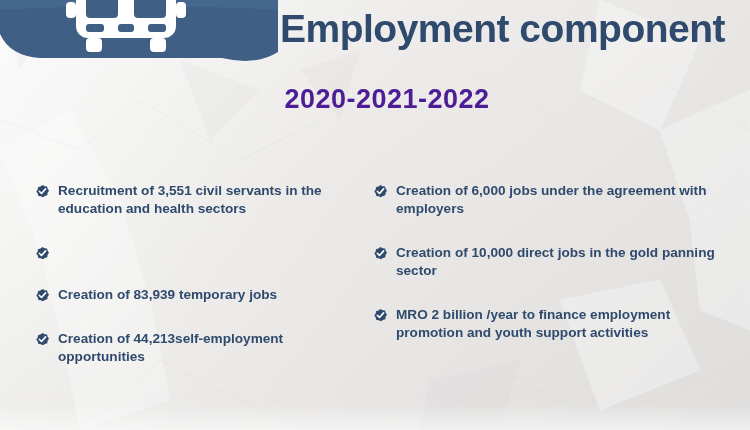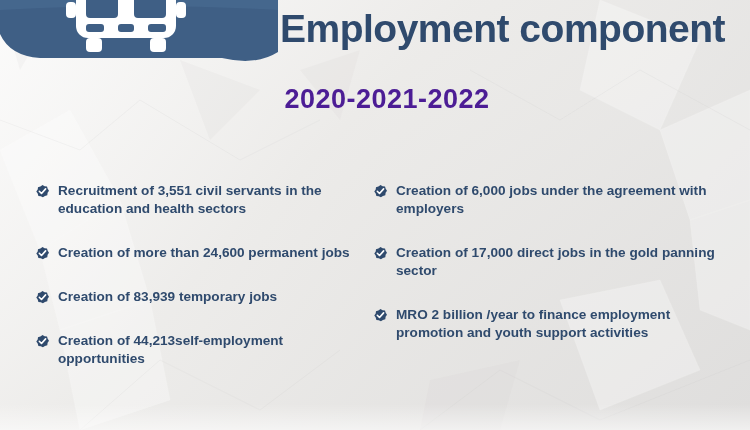--- a/index.html
+++ b/index.html
@@ -210,21 +210,20 @@
       <span class="item-text">Recruitment of 3,551 civil servants in the education and health sectors</span>
     </div>
 
     <div class="item">
       <span class="check">
         <svg width="13" height="13" viewBox="0 0 13 13" xmlns="http://www.w3.org/2000/svg">
           <path d="M6.5,0 L8.6,1.3 L11,1.4 L11.7,3.8 L13,5.8 L11.6,7.8 L11.3,10.2 L8.9,10.9 L6.9,12.3 L4.8,11.2 L2.4,11 L1.7,8.6 L0.3,6.6 L1.7,4.6 L2,2.2 L4.4,1.5 Z" fill="#2f4a6d"></path>
           <path d="M3.3,6.3 L5.5,8.5 L9.6,3.9" stroke="#ffffff" stroke-width="1.6" fill="none" stroke-linecap="round" stroke-linejoin="round"></path>
         </svg>
       </span>
-      <span class="item-text">Creation of more than 24,600 permanent jobs</span>
     </div>
 
     <div class="item">
       <span class="check">
         <svg width="13" height="13" viewBox="0 0 13 13" xmlns="http://www.w3.org/2000/svg">
           <path d="M6.5,0 L8.6,1.3 L11,1.4 L11.7,3.8 L13,5.8 L11.6,7.8 L11.3,10.2 L8.9,10.9 L6.9,12.3 L4.8,11.2 L2.4,11 L1.7,8.6 L0.3,6.6 L1.7,4.6 L2,2.2 L4.4,1.5 Z" fill="#2f4a6d"></path>
           <path d="M3.3,6.3 L5.5,8.5 L9.6,3.9" stroke="#ffffff" stroke-width="1.6" fill="none" stroke-linecap="round" stroke-linejoin="round"></path>
         </svg>
       </span>
       <span class="item-text">Creation of 83,939 temporary jobs</span>
@@ -254,21 +253,21 @@
       <span class="item-text">Creation of 6,000 jobs under the agreement with employers</span>
     </div>
 
     <div class="item">
       <span class="check">
         <svg width="13" height="13" viewBox="0 0 13 13" xmlns="http://www.w3.org/2000/svg">
           <path d="M6.5,0 L8.6,1.3 L11,1.4 L11.7,3.8 L13,5.8 L11.6,7.8 L11.3,10.2 L8.9,10.9 L6.9,12.3 L4.8,11.2 L2.4,11 L1.7,8.6 L0.3,6.6 L1.7,4.6 L2,2.2 L4.4,1.5 Z" fill="#2f4a6d"></path>
           <path d="M3.3,6.3 L5.5,8.5 L9.6,3.9" stroke="#ffffff" stroke-width="1.6" fill="none" stroke-linecap="round" stroke-linejoin="round"></path>
         </svg>
       </span>
-      <span class="item-text">Creation of 17,000 direct jobs in the gold panning sector</span>
+      <span class="item-text">Creation of 10,000 direct jobs in the gold panning sector</span>
     </div>
 
 
     <div class="item">
       <span class="check">
         <svg width="13" height="13" viewBox="0 0 13 13" xmlns="http://www.w3.org/2000/svg">
           <path d="M6.5,0 L8.6,1.3 L11,1.4 L11.7,3.8 L13,5.8 L11.6,7.8 L11.3,10.2 L8.9,10.9 L6.9,12.3 L4.8,11.2 L2.4,11 L1.7,8.6 L0.3,6.6 L1.7,4.6 L2,2.2 L4.4,1.5 Z" fill="#2f4a6d"></path>
           <path d="M3.3,6.3 L5.5,8.5 L9.6,3.9" stroke="#ffffff" stroke-width="1.6" fill="none" stroke-linecap="round" stroke-linejoin="round"></path>
         </svg>
       </span>

